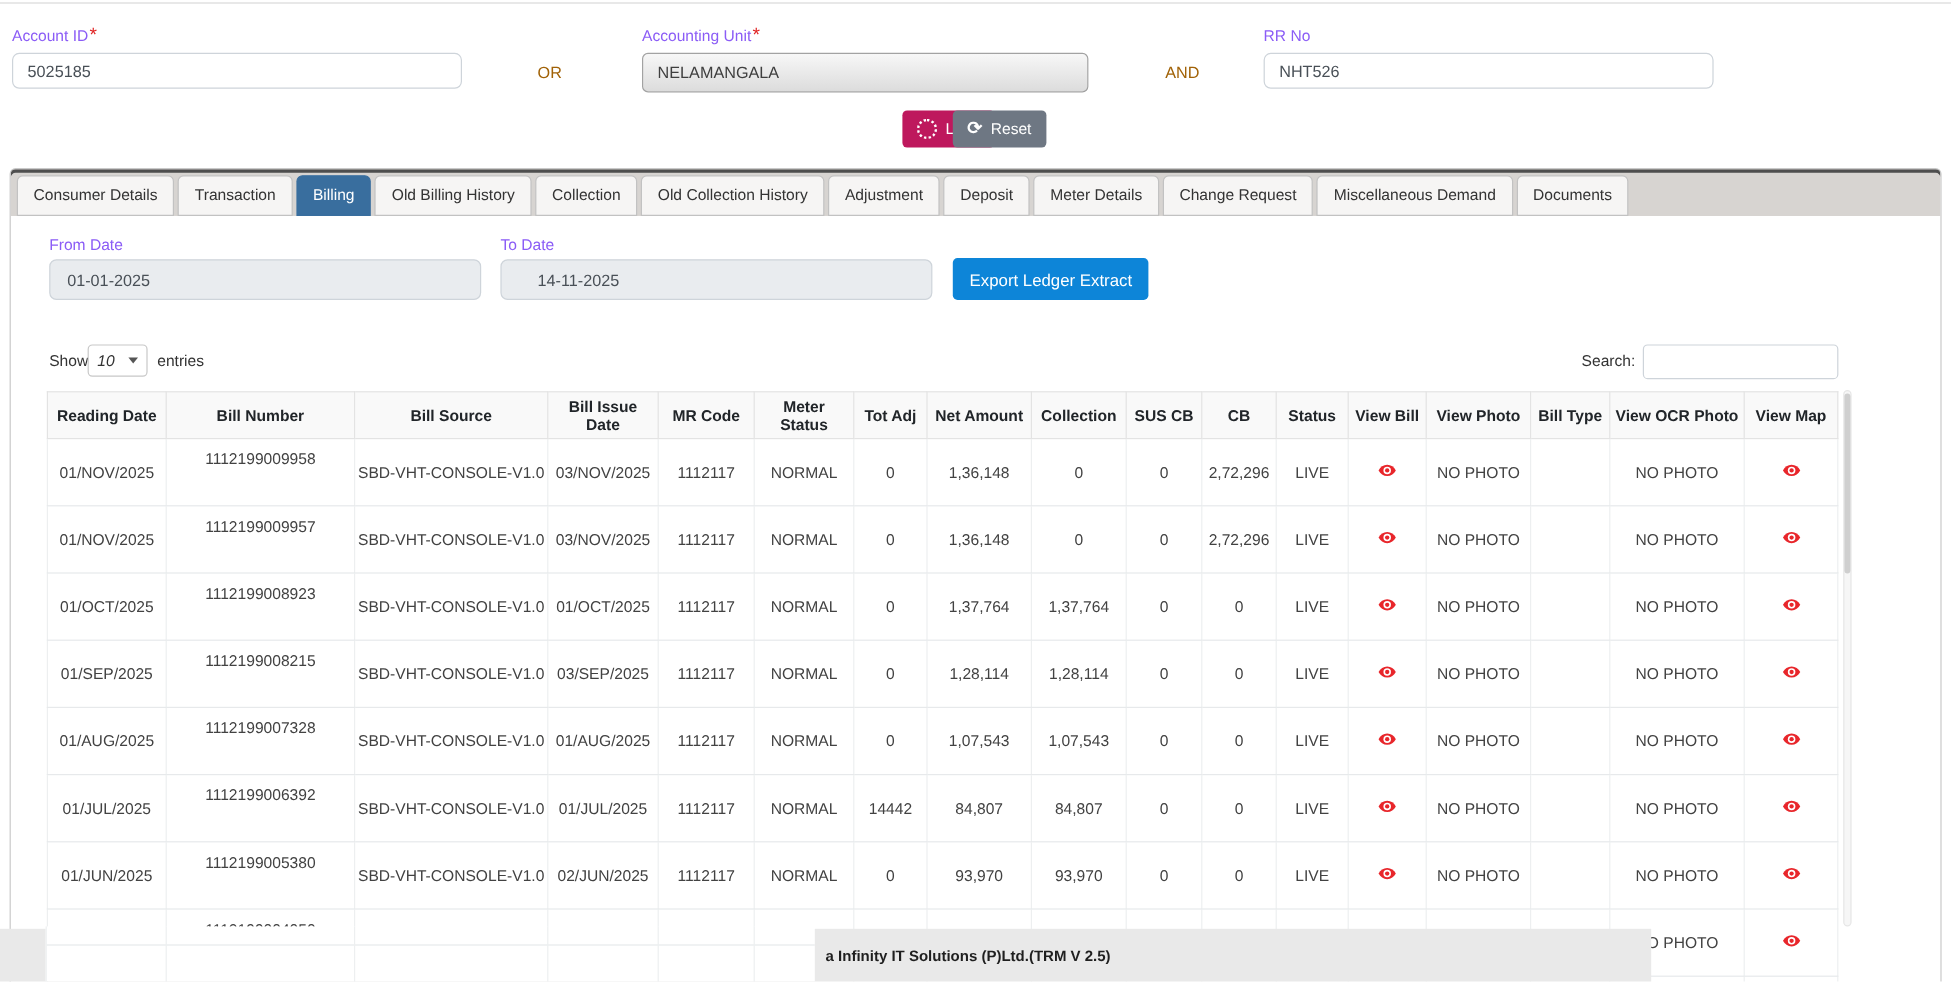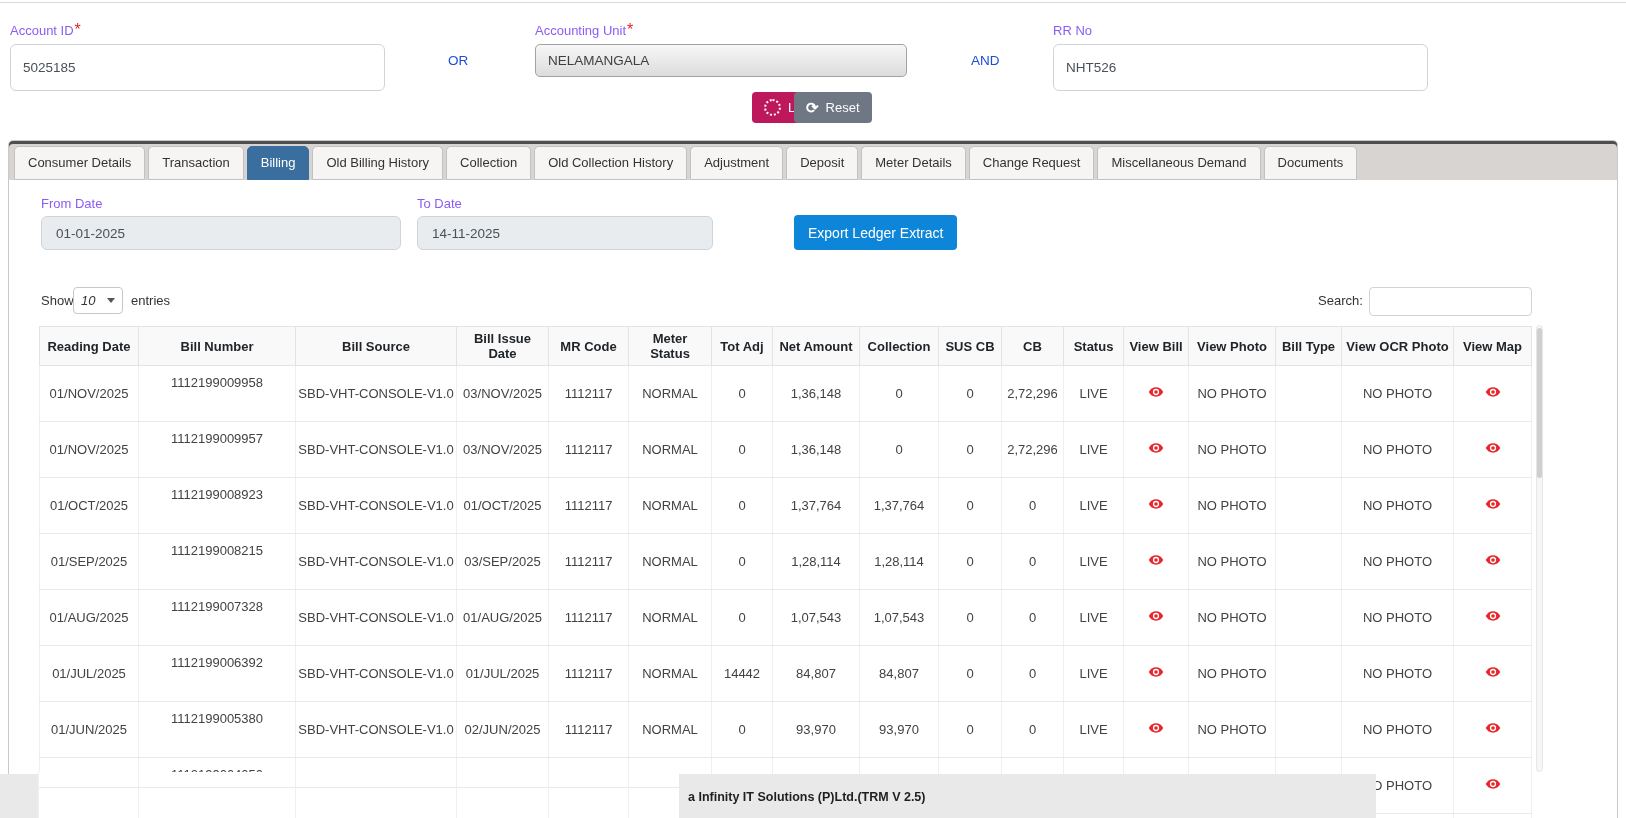--- a/index.html
+++ b/index.html
@@ -4,26 +4,26 @@
 <style>
   html,body{margin:0;padding:0;width:1626px;height:818px;overflow:hidden;background:#fff;
     font-family:"Liberation Sans",sans-serif;-webkit-font-smoothing:antialiased;}
   .abs{position:absolute;}
   #page{position:relative;width:1626px;height:818px;}
   #top-divider{left:0;top:2px;width:1626px;height:0;border-top:1px solid #d9d9d9;}
 
   
   .fld-label{font-size:13px;color:#8b5cf6;}
   .req{color:#e02424;margin-left:1px;}
-  .txt-input{box-sizing:border-box;height:47px;border:1px solid #ced4da;border-radius:6px;
+  .txt-input{box-sizing:border-box;height:30px;border:1px solid #ced4da;border-radius:6px;
     padding:0 12px;font-size:13.5px;color:#495057;font-family:"Liberation Sans",sans-serif;background:#fff;}
   .select3d{box-sizing:border-box;height:33px;border:1px solid #a2a2a2;border-radius:5px;
     background:linear-gradient(#f7f7f7,#dcdcdc);display:flex;align-items:center;
     padding:0 11px;font-size:13.5px;color:#3f3f3f;}
-  .conj{font-size:13.5px;color:#1d4ed8;}
+  .conj{font-size:13.5px;color:#a16207;}
   .btn{display:inline-flex;align-items:center;gap:7px;border:none;border-radius:4px;color:#fff;
     font-size:13px;height:31px;padding:0 12px;cursor:pointer;font-family:"Liberation Sans",sans-serif;}
   .btn-load{background:#be185d;margin-left:36px;}
   .btn-reset{background:#6e7783;}
   .spin-dotted{width:13px;height:13px;border:2px dotted #fff;border-radius:50%;display:inline-block;}
   .reset-glyph{font-size:15px;line-height:1;font-weight:bold;}
 
   
   #card{left:8px;top:140px;width:1608px;height:800px;border:1px solid #c9c9c9;border-radius:5px 5px 0 0;background:#fff;}
   #tabstrip{position:absolute;left:0;top:0;width:100%;height:39px;background:#d7d4d1;
@@ -117,21 +117,21 @@
         <button class="tab">Meter Details</button>
         <button class="tab">Change Request</button>
         <button class="tab">Miscellaneous Demand</button>
         <button class="tab">Documents</button>
       </div>
 
     <div class="abs fld-label" style="left:32px;top:55px;">From Date</div>
     <input class="abs txt-input input-disabled" style="left: 32px; top: 75px; width: 360px; height: 34px; padding-left: 14px;" value="01-01-2025">
 
     <div class="abs fld-label" style="left:408px;top:55px;">To Date</div>
-    <input class="abs txt-input input-disabled" style="left: 408px; top: 75px; width: 296px; height: 34px; padding-left: 14px;" value="14-11-2025">
+    <input class="abs txt-input input-disabled" style="left: 408px; top: 75px; width: 360px; height: 34px; padding-left: 30px;" value="14-11-2025">
 
     <button class="btn-export">Export Ledger Extract</button>
 
     <span class="abs ctl-label" style="left:32px;top:152px;">Show</span>
     <div class="abs fake-select" style="left:64px;top:146px;">
       <span>10</span>
       <span class="chev"></span>
     </div>
     <span class="abs ctl-label" style="left:122px;top:152px;">entries</span>
 

